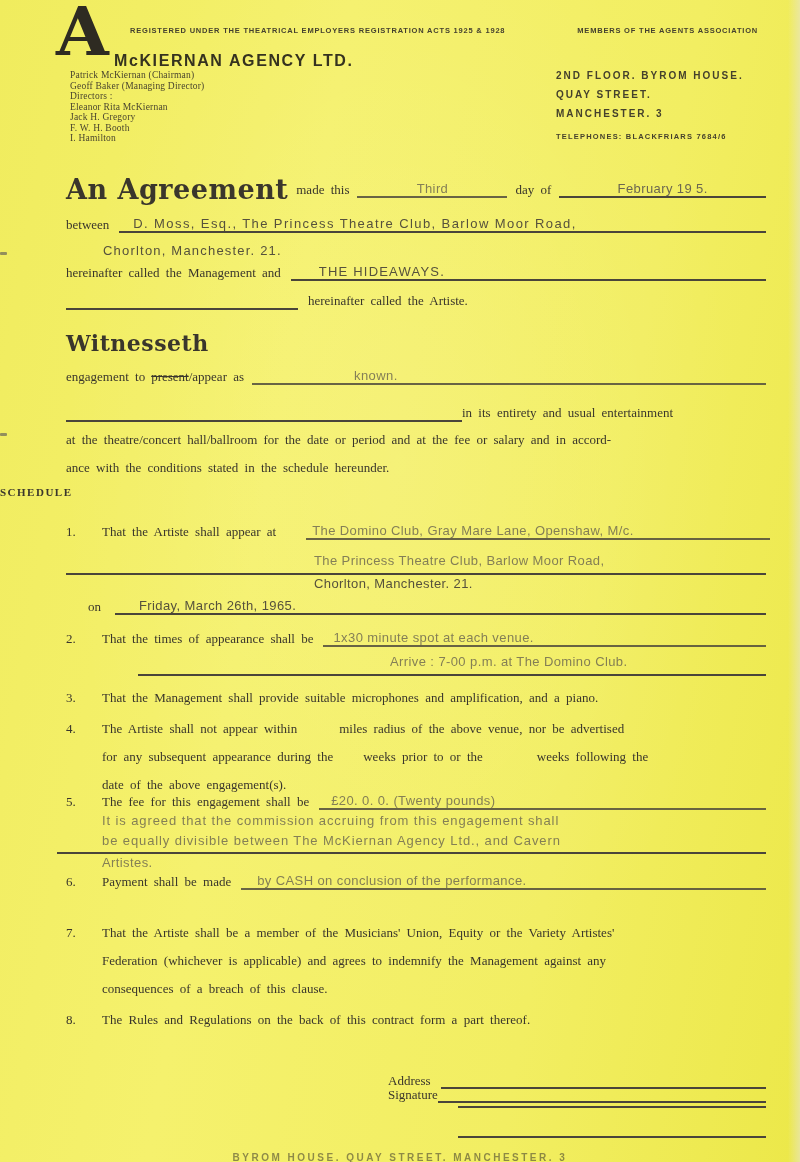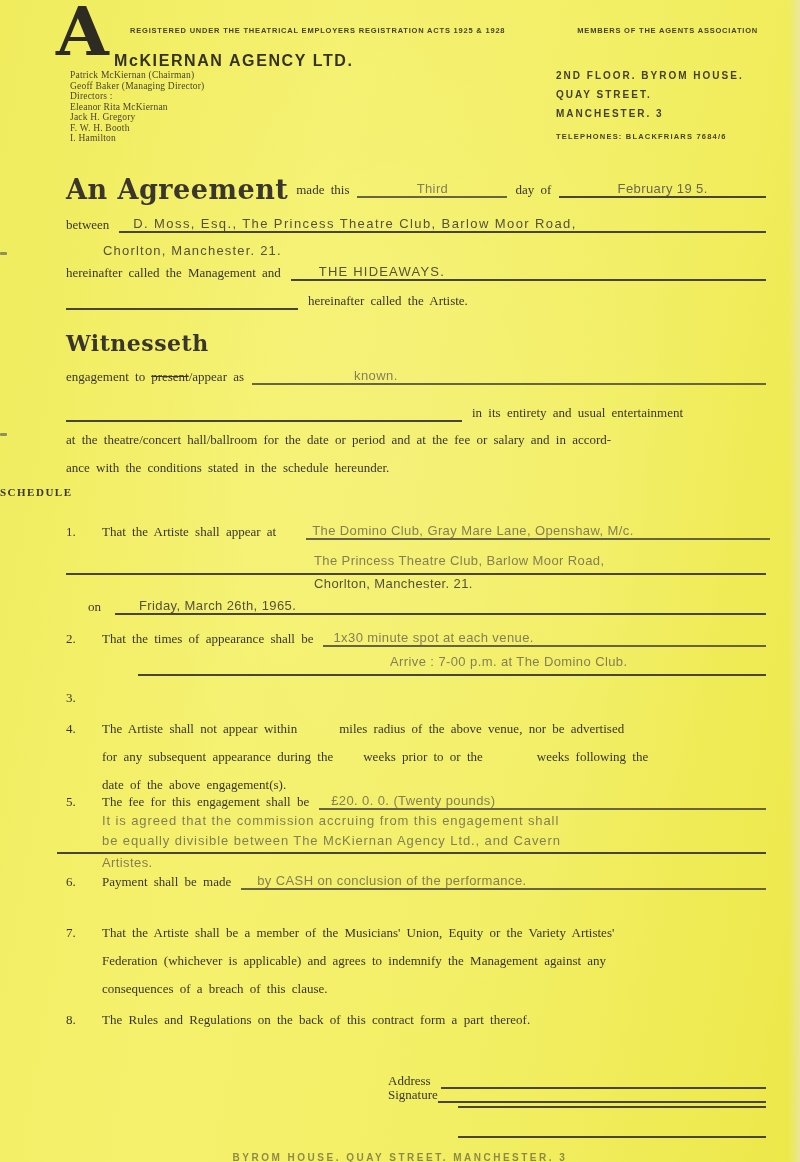--- a/index.html
+++ b/index.html
@@ -134,21 +134,21 @@
 
   <div class="abs row" style="left:66px;right:34px;top:368px;">
     <span class="printed">engagement to</span>
     <span class="printed strike" style="margin-left:6px;">present</span>
     <span class="printed" style="margin-right:8px;">/appear as</span>
     <span class="fill typed t-faint grow" style="padding-left:102px;">known.</span>
   </div>
 
   <div class="abs row" style="left:66px;right:34px;top:404px;">
     <span class="fill grow" style="max-width:396px;height:16px;"></span>
-    <span class="printed" style="margin-left:10px;white-space:nowrap;">in its entirety and usual entertainment</span>
+    <span class="printed" style="white-space:nowrap;">in its entirety and usual entertainment</span>
   </div>
 
   <div class="abs printed" style="left:66px;right:34px;top:432px;">at the theatre/concert hall/ballroom for the date or period and at the fee or salary and in accord-</div>
   <div class="abs printed" style="left:66px;right:34px;top:460px;">ance with the conditions stated in the schedule hereunder.</div>
 
   <div class="abs schedule-h" style="left:0;right:0;top:486px;">SCHEDULE</div>
 
   <div class="abs row" style="left:66px;right:30px;top:523px;">
     <span class="printed num">1.</span>
     <span class="printed" style="margin-right:10px;white-space:nowrap;">That the Artiste shall appear at</span>
@@ -167,20 +167,21 @@
     <span class="printed num">2.</span>
     <span class="printed" style="margin-right:10px;white-space:nowrap;">That the times of appearance shall be</span>
     <span class="fill typed t-faint grow" style="padding-left:10px;">1x30 minute spot at each venue.</span>
   </div>
   <div class="abs fill" style="left:138px;right:34px;top:652px;height:22px;">
     <span class="typed t-faint" style="padding-left:252px;display:inline-block;">Arrive : 7-00 p.m. at The Domino Club.</span>
   </div>
 
   <div class="abs row" style="left:66px;right:34px;top:690px;">
     <span class="printed num">3.</span>
+    <span class="printed">That the Management shall provide suitable microphones and amplification, and a piano.</span>
   </div>
 
   <div class="abs row" style="left:66px;right:34px;top:721px;">
     <span class="printed num">4.</span>
     <span class="printed">The Artiste shall not appear within</span>
     <span class="blank-gap" style="width:42px;"></span>
     <span class="printed">miles radius of the above venue, nor be advertised</span>
   </div>
   <div class="abs row" style="left:102px;right:34px;top:749px;">
     <span class="printed">for any subsequent appearance during the</span>

